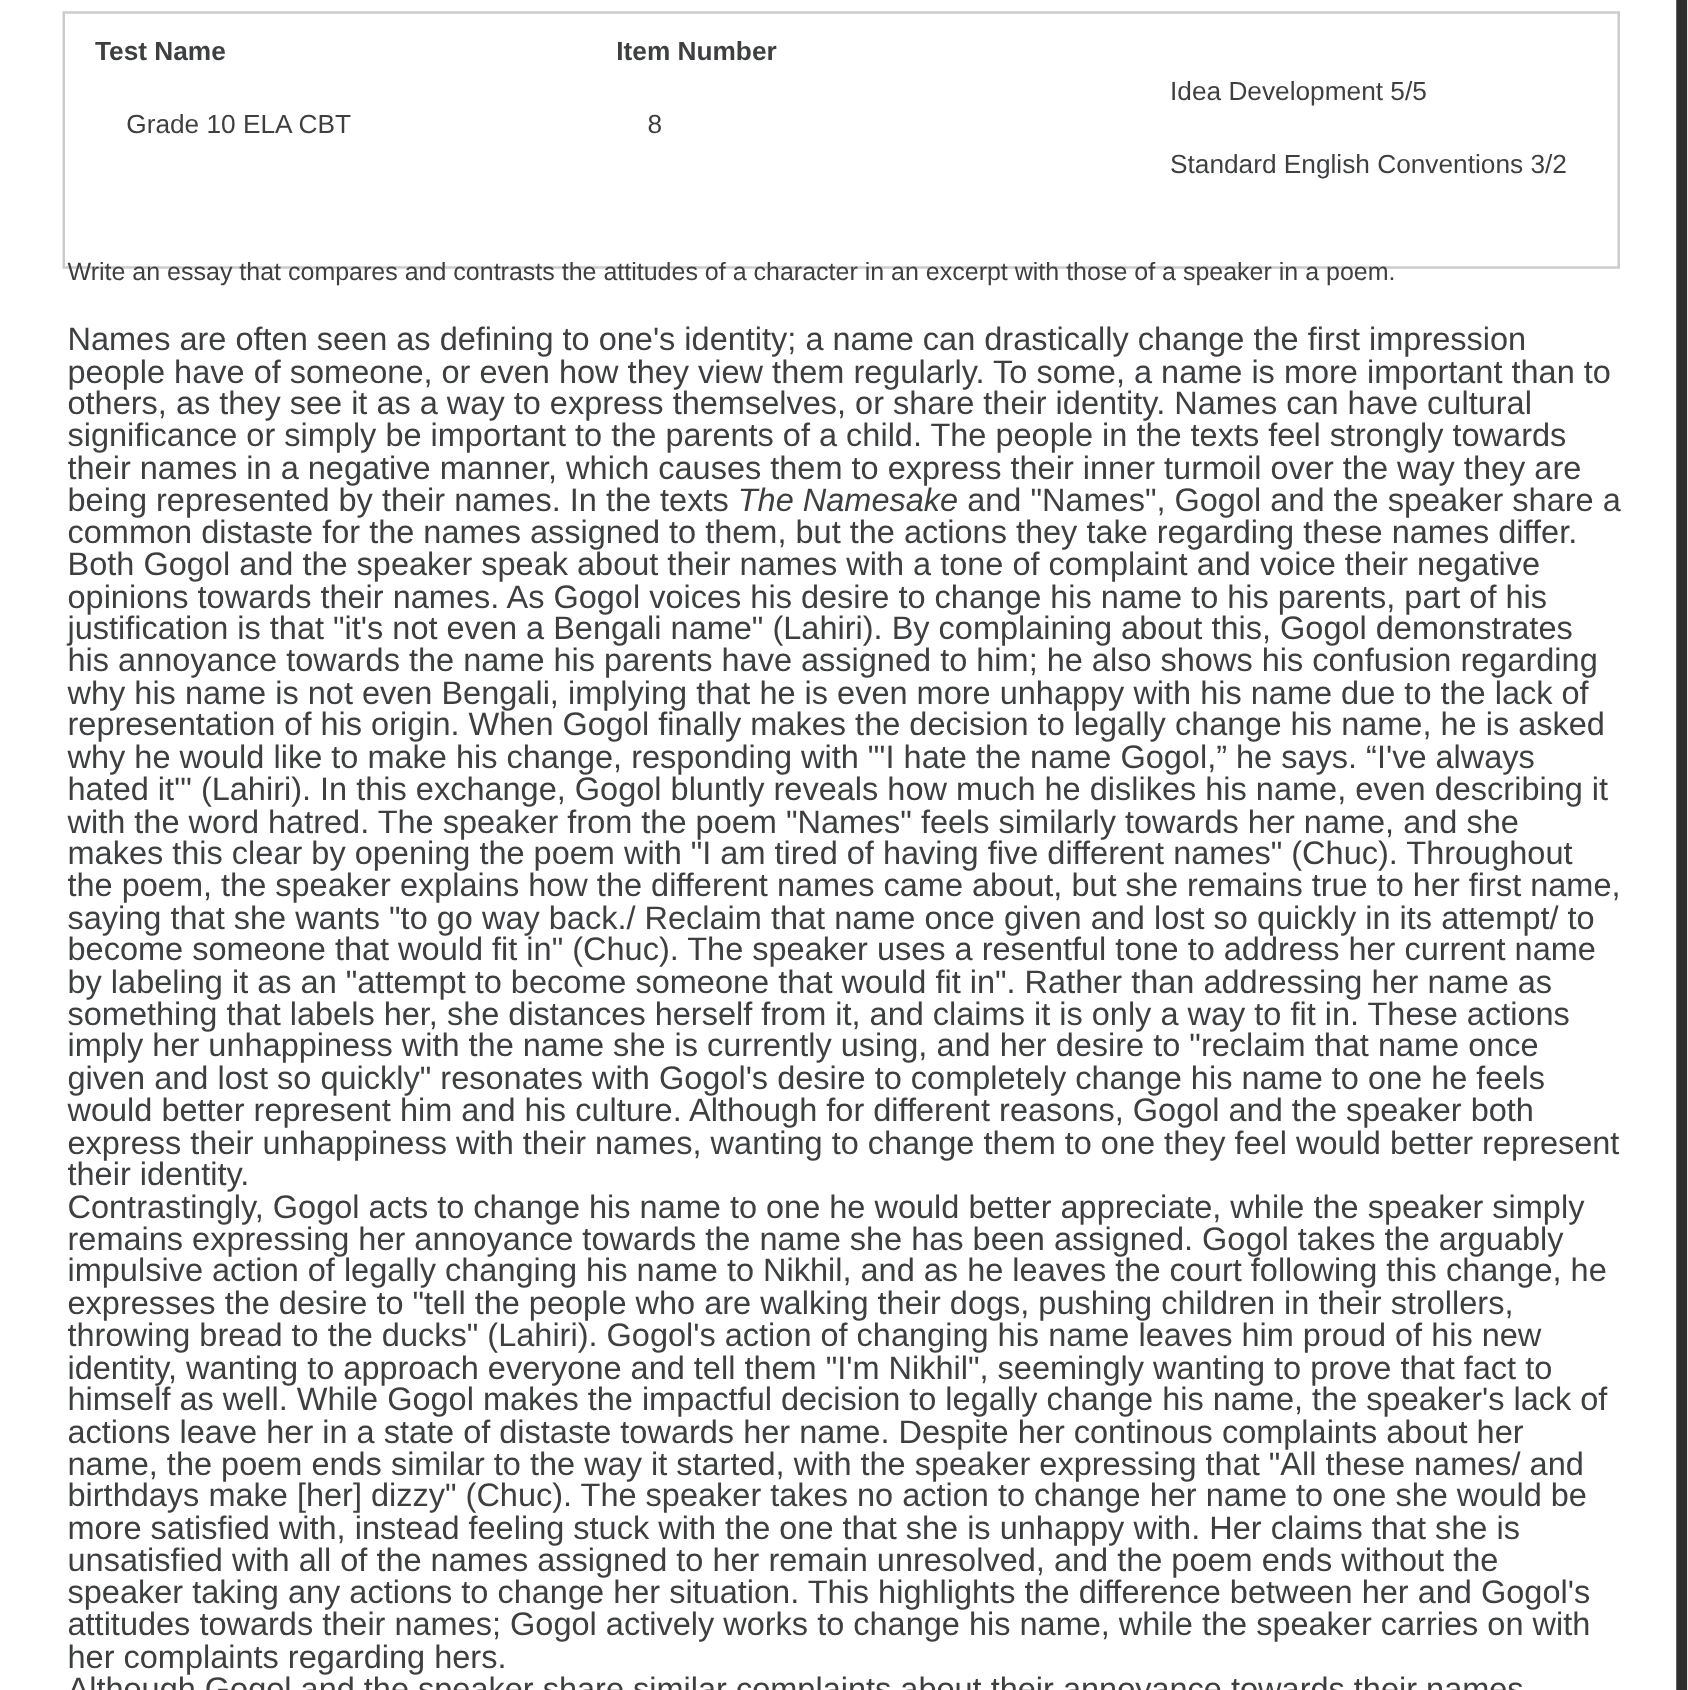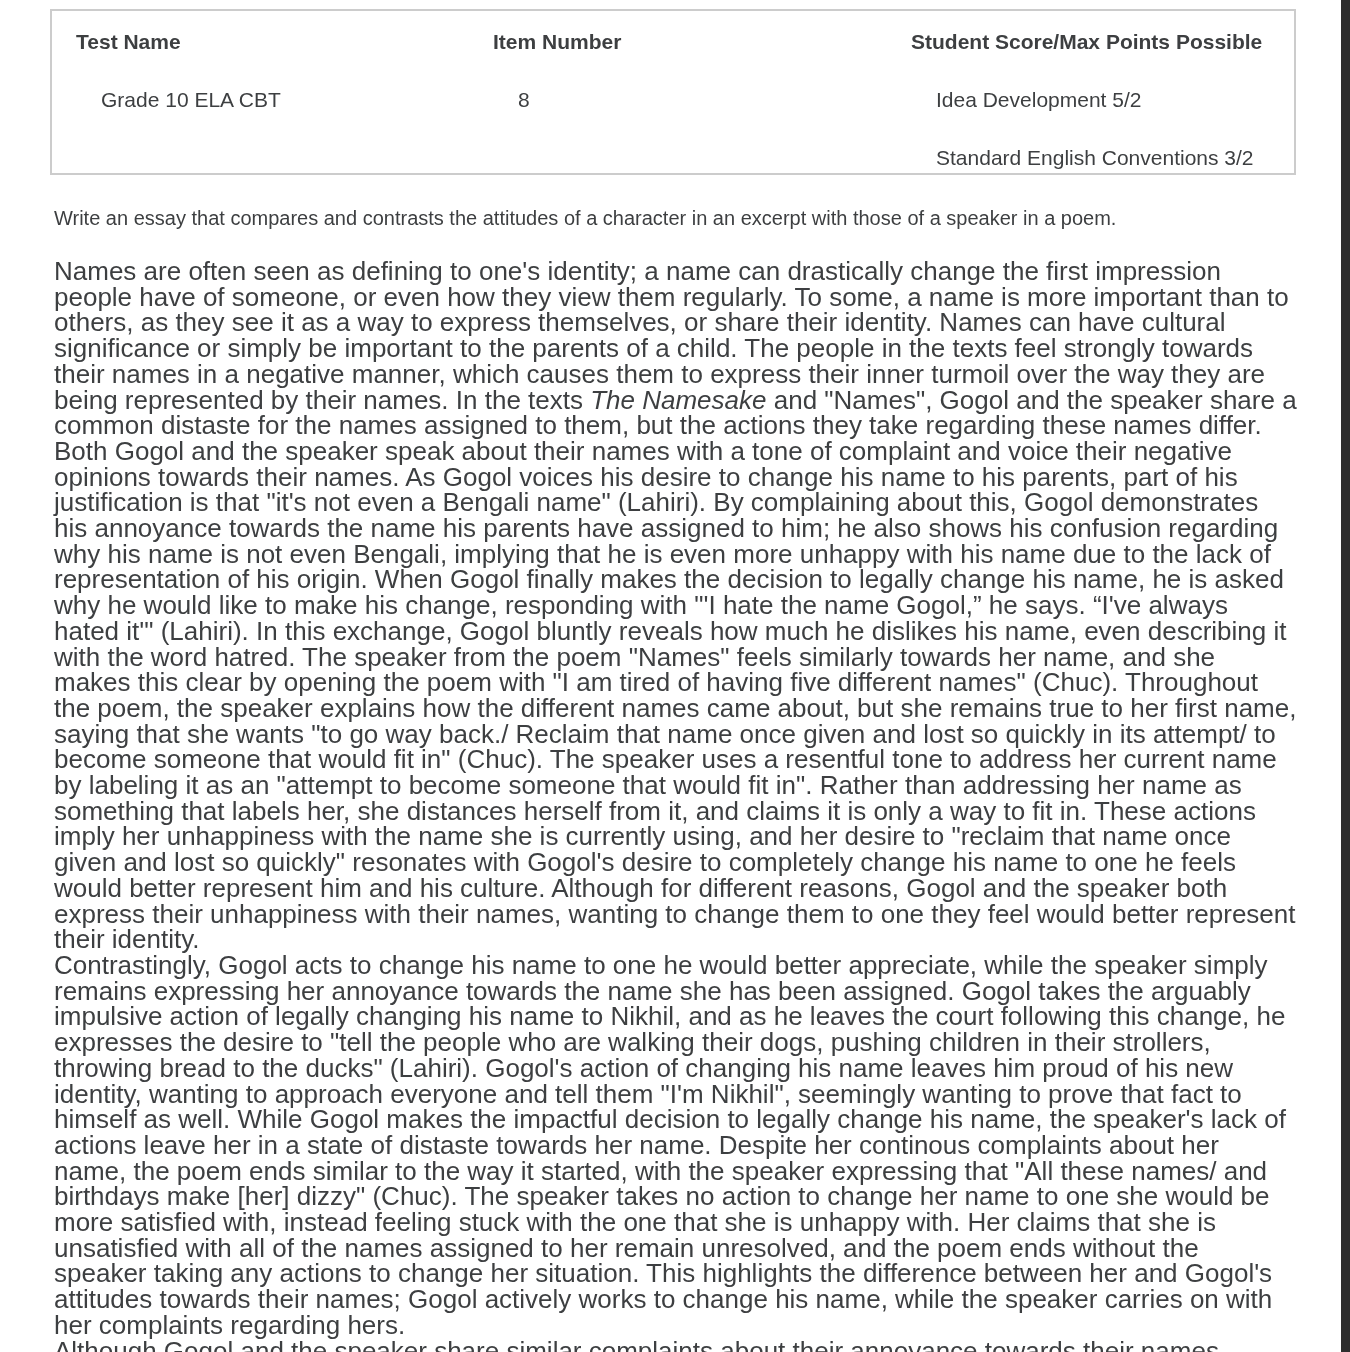--- a/index.html
+++ b/index.html
@@ -26,21 +26,21 @@
     right: 0;
     width: 9px;
     height: 1352px;
     background: #2e2e2e;
   }
   .header-box {
     position: absolute;
     left: 50px;
     top: 9px;
     width: 1246px;
-    height: 166px;
+    height: 206px;
     border: 2px solid #cccccc;
     box-sizing: border-box;
     padding: 18px 0 0 24px;
     font-size: 21px;
     line-height: 26px;
   }
   .hrow { display: flex; }
   .hrow-1 { height: 95px; }
   .hcell-1 { width: 417px; }
   .hcell-2 { width: 418px; }
@@ -75,22 +75,21 @@
     <div class="hrow hrow-1">
       <div class="hcell-1">
         <div class="hlabel">Test Name</div>
         <div class="hvalue">Grade 10 ELA CBT</div>
       </div>
       <div class="hcell-2">
         <div class="hlabel">Item Number</div>
         <div class="hvalue">8</div>
       </div>
       <div class="hcell-3">
-        <div class="hlabel">Student Score/Max Points Possible</div>
-        <div class="hvalue">Idea Development 5/2</div>
+        <div class="hvalue">Idea Development 5/5</div>
         <div class="hvalue">Standard English Conventions 3/2</div>
       </div>
     </div>
   </div>
 
   <div class="prompt">Write an essay that compares and contrasts the attitudes of a character in an excerpt with those of a speaker in a poem.</div>
 
   <div class="essay">
     <p><span>Names are often seen as defining to one's identity; a name can drastically change the first impression people have of someone, or even how they view them regularly. To some, a name is more important than to others, as they see it as a way to express themselves, or share their identity. Names can have cultural significance or simply be important to the parents of a child. The people in the texts feel strongly towards their names in a negative manner, which causes them to express their inner turmoil over the way they are being represented by their names. In the texts </span><span class="italic-title">The Namesake</span><span> and "Names", Gogol and the speaker share a common distaste for the names assigned to them, but the actions they take regarding these names differ.</span></p>
     <p>Both Gogol and the speaker speak about their names with a tone of complaint and voice their negative opinions towards their names. As Gogol voices his desire to change his name to his parents, part of his justification is that "it's not even a Bengali name" (Lahiri). By complaining about this, Gogol demonstrates his annoyance towards the name his parents have assigned to him; he also shows his confusion regarding why his name is not even Bengali, implying that he is even more unhappy with his name due to the lack of representation of his origin. When Gogol finally makes the decision to legally change his name, he is asked why he would like to make his change, responding with "'I hate the name Gogol,” he says. “I've always hated it'" (Lahiri). In this exchange, Gogol bluntly reveals how much he dislikes his name, even describing it with the word hatred. The speaker from the poem "Names" feels similarly towards her name, and she makes this clear by opening the poem with "I am tired of having five different names" (Chuc). Throughout the poem, the speaker explains how the different names came about, but she remains true to her first name, saying that she wants "to go way back./ Reclaim that name once given and lost so quickly in its attempt/ to become someone that would fit in" (Chuc). The speaker uses a resentful tone to address her current name by labeling it as an "attempt to become someone that would fit in". Rather than addressing her name as something that labels her, she distances herself from it, and claims it is only a way to fit in. These actions imply her unhappiness with the name she is currently using, and her desire to "reclaim that name once given and lost so quickly" resonates with Gogol's desire to completely change his name to one he feels would better represent him and his culture. Although for different reasons, Gogol and the speaker both express their unhappiness with their names, wanting to change them to one they feel would better represent their identity.</p>

